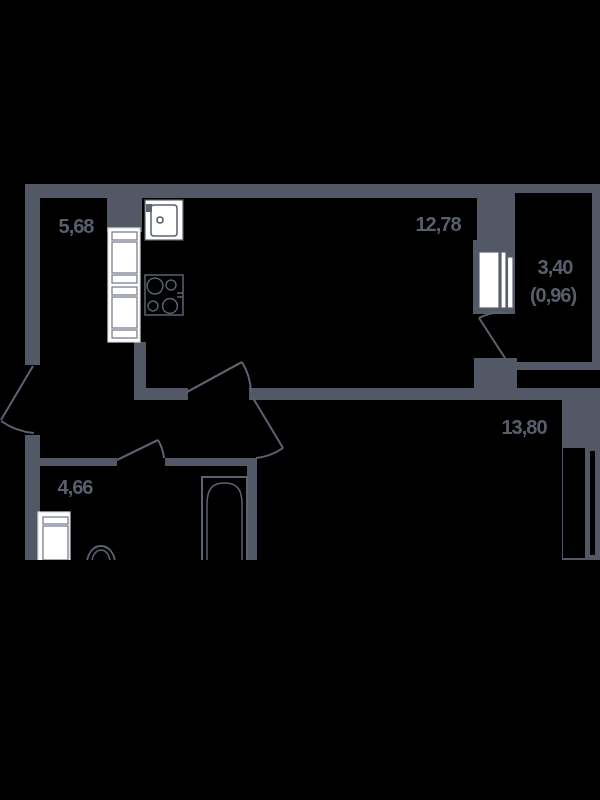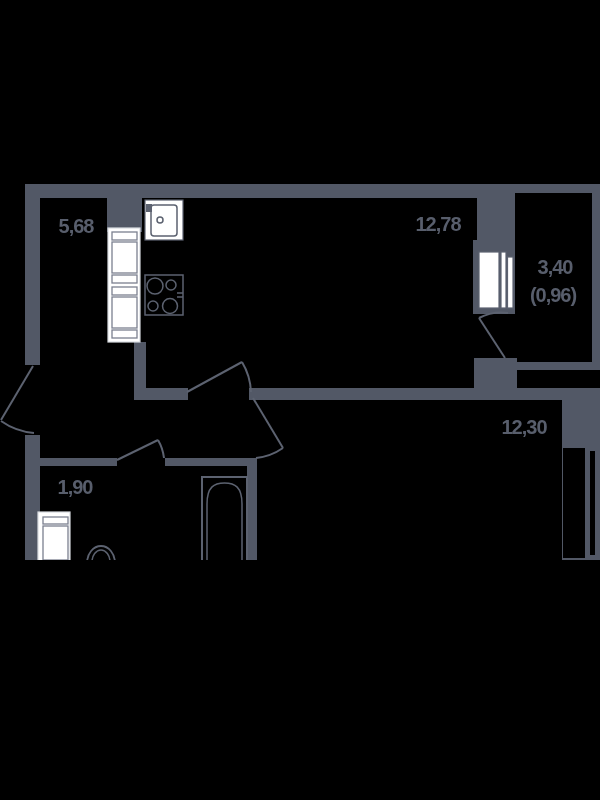--- a/index.html
+++ b/index.html
@@ -147,15 +147,15 @@
       <path class="ln15" d="M207,587 V504 C207,487 214,483 224.5,483 C235,483 242,487 242,504 V587 Z"></path>
       <circle class="ln15" cx="226" cy="572" r="4.5"></circle>
       <path class="ln15" d="M221,579 V589 M216,589 C218,592 224,592 226,589 M233,581 V591 M229,591 h8"></path>
     </g>
   </svg>
 
   <span class="lbl" style="left:76px;top:226px;">5,68</span>
   <span class="lbl" style="left:438px;top:224px;">12,78</span>
   <span class="lbl" style="left:555px;top:267px;">3,40</span>
   <span class="lbl" style="left:553px;top:295px;">(0,96)</span>
-  <span class="lbl" style="left:524px;top:427px;">12,30</span>
-  <span class="lbl" style="left:75px;top:487px;">1,90</span>
+  <span class="lbl" style="left:524px;top:427px;">13,80</span>
+  <span class="lbl" style="left:75px;top:487px;">4,66</span>
 </div>
 
 </body></html>

